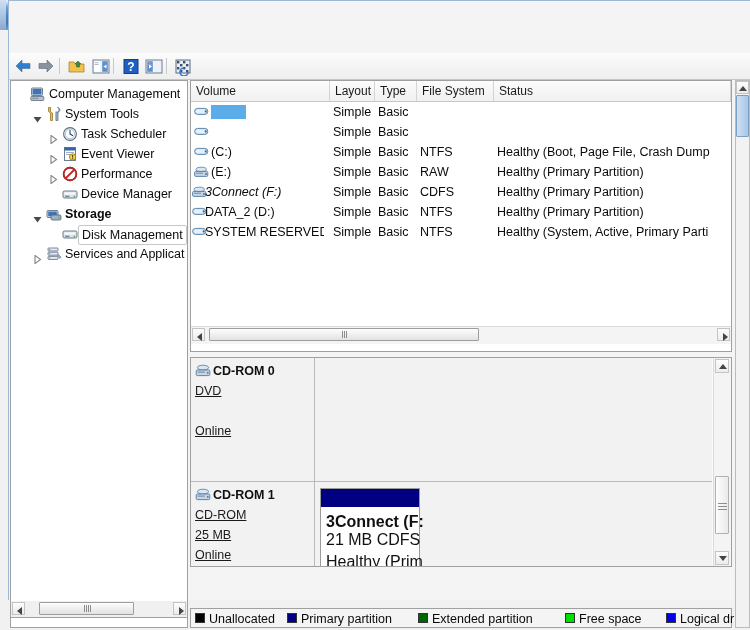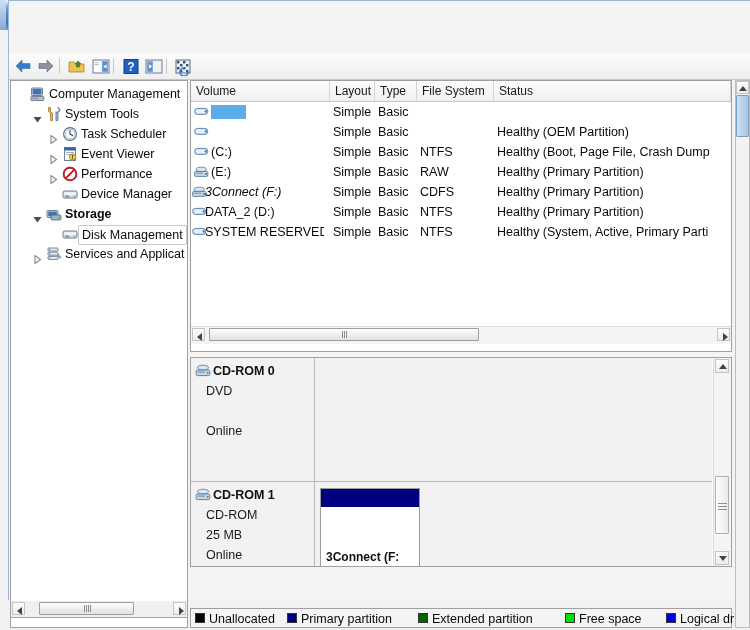--- a/index.html
+++ b/index.html
@@ -138,34 +138,34 @@
   .diskinfo{
     position:absolute;left:0;top:0;width:124px;height:100%;
     border-right:1px solid #b9b9b9;box-sizing:border-box;
     background:#f2f2f2;
   }
   .diskname{
     position:absolute;left:22px;top:6px;font-size:12.5px;font-weight:bold;color:#111;
     white-space:nowrap;
   }
   .diskico{position:absolute;left:4px;top:5px;width:16px;height:15px;}
-  .diskline{position:absolute;left:15px;font-size:12.5px;color:#1a1a1a;white-space:nowrap;}
+  .diskline{position:absolute;left:4px;font-size:12.5px;color:#1a1a1a;white-space:nowrap;text-decoration:underline;}
   .diskgraph{
     position:absolute;left:124px;top:0;right:0;height:100%;
     background:#f2f2f2;
   }
   .partition{
     position:absolute;box-sizing:border-box;
     background:#ffffff;border:1px solid #9b9b9b;
   }
   .partition .pbar{
     position:absolute;left:0;top:0;width:100%;height:18px;
   }
   .ptext{
-    position:absolute;left:5px;font-size:12px;color:#111;white-space:nowrap;margin-top:37px;
+    position:absolute;left:5px;font-size:16px;color:#111;white-space:nowrap;
   }
   .ptext.bold{font-weight:bold;}
   
   .vscroll{
     position:absolute;right:0;top:0;width:17px;height:100%;
     background:#f4f4f4;border-left:1px solid #dadada;
   }
   .vthumb{
     position:absolute;left:1px;width:14px;
     background:linear-gradient(to right,#fdfdfd,#eaeaea);
@@ -419,21 +419,20 @@
           <div class="vrow" style="top: 41px;">
             <svg viewBox="0 0 15 13" class="vico" style="left: 3px;">
               <rect x=".6" y="3.4" width="13.2" height="6" rx="3" fill="#cfe0f0" stroke="#4c7aa8" stroke-width=".9"></rect>
               <rect x="2" y="4.6" width="9.2" height="3.6" rx="1.8" fill="#e8f1fa"></rect>
               <circle cx="11.7" cy="6.4" r="1.1" fill="#3c6d9e"></circle>
             </svg>
             <div class="vcell" style="left: 20px; width: 119px;"></div>
             <div class="vcell" style="left: 142px; width: 41px;">Simple</div>
             <div class="vcell" style="left: 187px; width: 38px;">Basic</div>
             <div class="vcell" style="left: 229px; width: 73px;"></div>
-            <div class="vcell" style="left: 306px; width: 233px;">Healthy (OEM Partition)</div>
           </div>
           <div class="vrow" style="top: 61px;">
             <svg viewBox="0 0 15 13" class="vico" style="left: 3px;">
               <rect x=".6" y="3.4" width="13.2" height="6" rx="3" fill="#cfe0f0" stroke="#4c7aa8" stroke-width=".9"></rect>
               <rect x="2" y="4.6" width="9.2" height="3.6" rx="1.8" fill="#e8f1fa"></rect>
               <circle cx="11.7" cy="6.4" r="1.1" fill="#3c6d9e"></circle>
             </svg>
             <div class="vcell" style="left: 20px; width: 119px;">(C:)</div>
             <div class="vcell" style="left: 142px; width: 41px;">Simple</div>
             <div class="vcell" style="left: 187px; width: 38px;">Basic</div>

